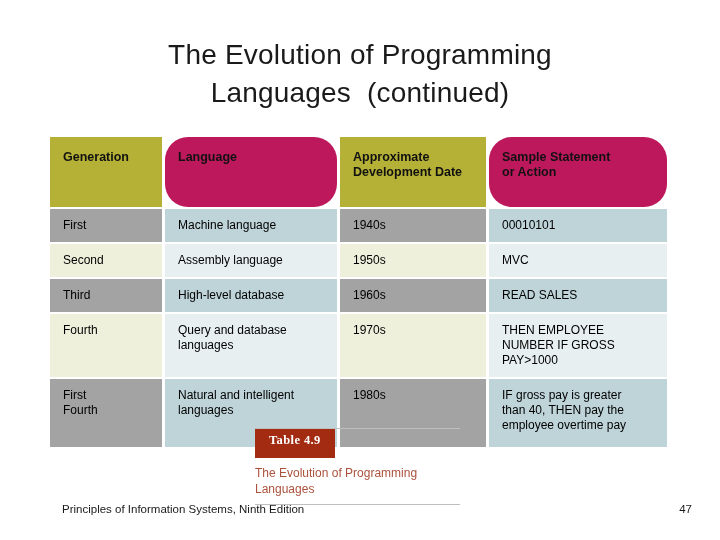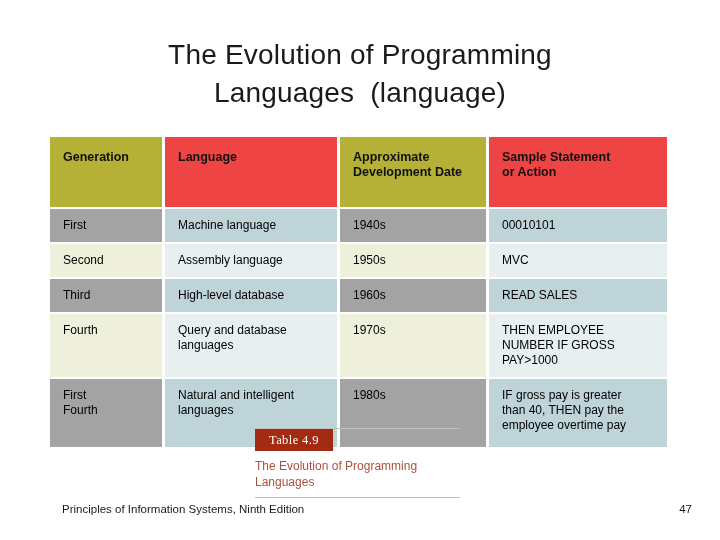--- a/index.html
+++ b/index.html
@@ -61,21 +61,21 @@
     text-align: left;
     font-weight: bold;
     font-size: 12.5px;
     line-height: 15px;
     color: #111111;
     height: 48px;
     padding-top: 13px;
   }
   
   th.h-olive { background: #b5b136; }
-  th.h-teal  { background: #ef4444; }
+  th.h-teal  { background: #be185d; border-radius: 23px; }
 
   
   td.olive-d { background: #a3a3a3; }
   td.olive-l { background: #eff0dc; }
   td.teal-d  { background: #bfd4d9; }
   td.teal-l  { background: #e8eff0; }
 
   td.r-tall  { height: 44px; }
   td.r-tall2 { height: 50px; }
   td { height: 14px; }
@@ -93,24 +93,24 @@
     height: 1px;
     background: #bfbfbf;
     width: 205px;
     margin-bottom: 0px;
   }
   .cap-badge {
     display: inline-block;
     background: #a32b12;
     color: #ffffff;
     font-family: "Liberation Serif", serif;
-    font-weight: normal;
+    font-weight: bold;
     font-size: 12.5px;
     line-height: 14px;
-    padding: 4px 14px 4px 14px;
+    padding: 4px 14px 11px 14px;
     letter-spacing: 0.4px;
   }
   .cap-text {
     margin-top: 7px;
     color: #ab523c;
     font-size: 12px;
     line-height: 16px;
     width: 200px;
   }
   .cap-rule-bottom {
@@ -132,21 +132,21 @@
     font-size: 11.5px;
     color: #1a1a1a;
   }
   .footer .page-num { padding-right: 2px; }
 </style>
 </head>
 <body>
 
 <div class="slide-title">
   <span class="line">The Evolution of Programming</span>
-  <span class="line">Languages  (language)</span>
+  <span class="line">Languages  (continued)</span>
 </div>
 
 <div class="table-wrap">
   <table class="evo">
     <colgroup>
       <col class="c1">
         <col class="c2">
         <col class="c3">
         <col class="c4">
     </colgroup>

